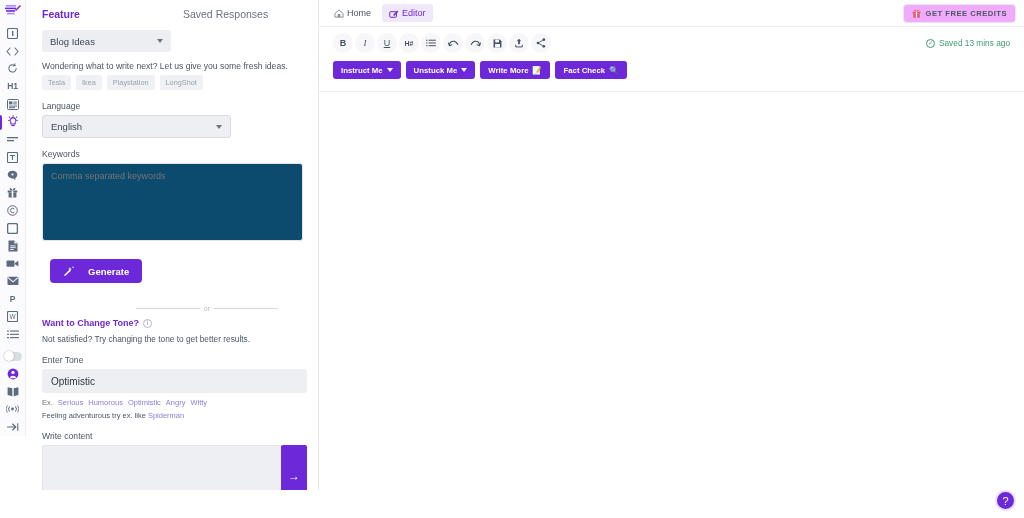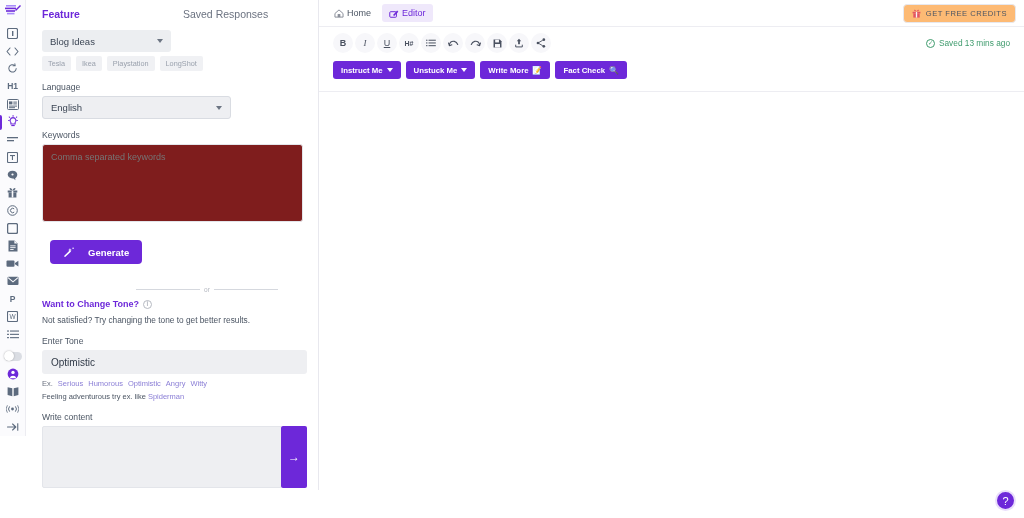--- a/index.html
+++ b/index.html
@@ -59,21 +59,21 @@
   .desc { font-size: 8.6px; color: #4b5563; margin: 9px 16px 0 16px; }
   .tryout { font-size: 7.8px; color: #4b5563; margin: 10px 16px 0 16px; }
   .chips { display: flex; gap: 5px; margin: 4px 16px 0 16px; }
   .chip {
     background: #f0f1f4; color: #9aa1ad; font-size: 7.3px;
     padding: 3px 6px; border-radius: 2px; cursor: pointer;
   }
   .field-label { font-size: 8.6px; color: #4b5563; margin: 11px 16px 0 16px; }
   .textarea {
     margin: 4px 16px 0 16px; width: 261px; height: 78px;
-    background: #7f1d1d; border: 1px solid #e3e5ea; border-radius: 3px;
+    background: #0c4a6e; border: 1px solid #e3e5ea; border-radius: 3px;
     font-size: 9px; color: #a9aeb8; padding: 7px 8px;
     position: relative; resize: none; font-family: "Liberation Sans", sans-serif;
   }
   .textarea::after {
     content:""; position:absolute; right:2px; bottom:2px; width:6px; height:6px;
     border-right:1px solid #b9bdc6; border-bottom:1px solid #b9bdc6;
   }
   .btn-generate {
     margin: 14px 16px 0 24px; background: #6d28d9; color: #fff;
     border: none; border-radius: 4px; height: 24px; padding: 0 13px;
@@ -120,22 +120,22 @@
     justify-content: space-between;
   }
   .nav-tabs { display: flex; align-items: center; gap: 4px; }
   .nav-tab {
     display: flex; align-items: center; gap: 3px;
     font-size: 9px; color: #4b5563; padding: 4px 7px; border-radius: 3px; cursor: pointer;
   }
   .nav-tab.active { background: #efe8fb; color: #6d28d9; }
   .credits-btn {
     display:flex; align-items:center; gap:5px;
-    background: #fdba74; border: 1px solid #e7e8ee; border-radius: 4px;
-    font-size: 7.6px; font-weight: 400; letter-spacing: 0.5px; color: #4b5563;
+    background: #f0abfc; border: 1px solid #e7e8ee; border-radius: 4px;
+    font-size: 7.6px; font-weight: 700; letter-spacing: 0.5px; color: #4b5563;
     padding: 4px 8px; cursor: pointer; font-family: "Liberation Sans", sans-serif;
   }
 
   .toolbar {
     height: 65px; border-bottom: 1px solid #ededf2;
     padding: 6px 14px 0 14px; position: relative;
   }
   .tool-icons { display: flex; align-items: center; gap: 2px; }
   .tool-btn {
     width: 20px; height: 20px; border-radius: 50%; background: #f7f7fa;
@@ -337,20 +337,21 @@
     <div class="panel-tabs">
       <span class="tab-feature">Feature</span>
       <span class="tab-saved">Saved Responses</span>
     </div>
 
     <div class="select">
       <span>Blog Ideas</span>
       <span class="caret"></span>
     </div>
 
+    <div class="desc">Wondering what to write next? Let us give you some fresh ideas.</div>
 
     <div class="chips">
       <span class="chip">Tesla</span>
       <span class="chip">Ikea</span>
       <span class="chip">Playstation</span>
       <span class="chip">LongShot</span>
     </div>
 
     <div class="field-label">Language</div>
     <div class="select lang">

